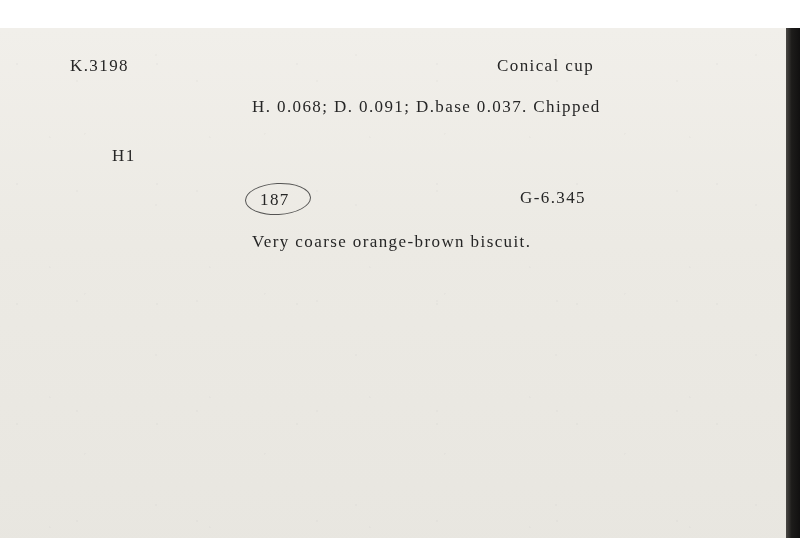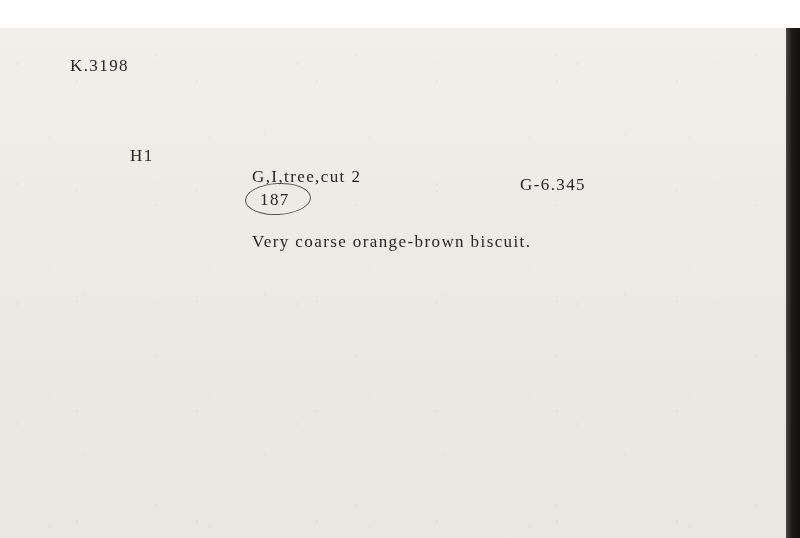--- a/index.html
+++ b/index.html
@@ -48,25 +48,25 @@
     font-size: 17px;
     letter-spacing: 1.4px;
     line-height: 21px;
     color: #262626;
   }
   
   #catalog-number { left: 70px;  top: 27px; }
   #object-title   { left: 497px; top: 27px; }
   #dimensions-l1  { left: 252px; top: 68px; }
   #dimensions-l2  { left: 252px; top: 90px; }
-  #context-code   { left: 130px; top: 117px; }
+  #context-code   { left: 112px; top: 117px; }
   #decoration     { left: 252px; top: 138px; }
   #plate-ref      { left: 624px; top: 138px; }
   #drawing-number { left: 260px; top: 161px; }
-  #field-number   { left: 520px; top: 146px; text-align: right; }
+  #field-number   { left: 520px; top: 159px; text-align: right; }
   #fabric-desc    { left: 252px; top: 203px; text-align: right; }
 
   
   #drawing-number-circle {
     position: absolute;
     left: 245px;
     top: 155px;
     width: 64px;
     height: 30px;
     border: 1.5px solid #3a3a3a;
@@ -90,26 +90,27 @@
 </style>
 </head>
 <body>
 
 <div id="card">
   <div id="paper"></div>
   <div id="speckle"></div>
 
   <div class="txt" id="catalog-number">K.3198</div>
 
+  <div class="txt" id="object-title">Conical cup</div>
 
+  <div class="txt" id="dimensions-l1">H. 0.068; D. 0.091; D.base 0.037. Chipped</div>
 
 
   <div class="txt" id="context-code">H1</div>
 
-  <div class="txt" id="decoration">G,I,tree,cut 2</div>
 
 
   <div id="drawing-number-circle"></div>
   <div class="txt" id="drawing-number">187</div>
 
   <div class="txt" id="field-number">G-6.345</div>
 
   <div class="txt" id="fabric-desc">Very coarse orange-brown biscuit.</div>
 
   <div id="right-edge"></div>

